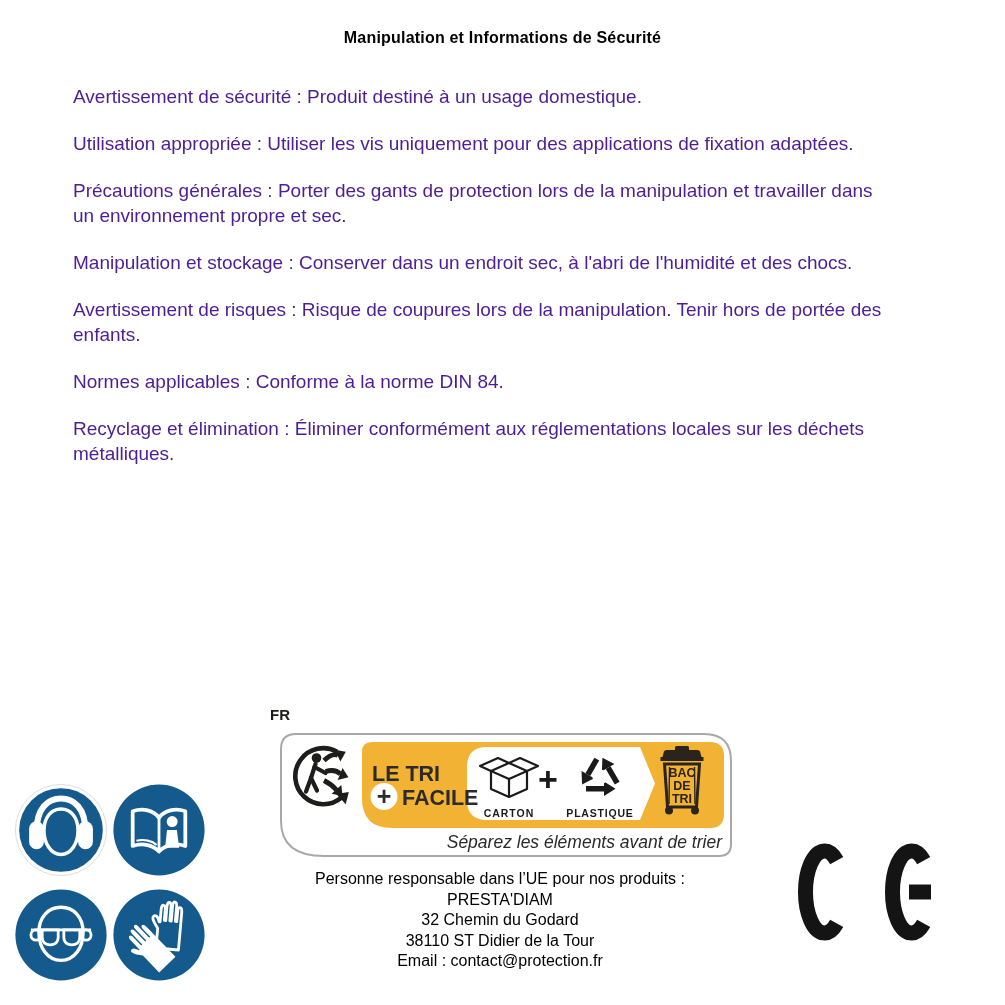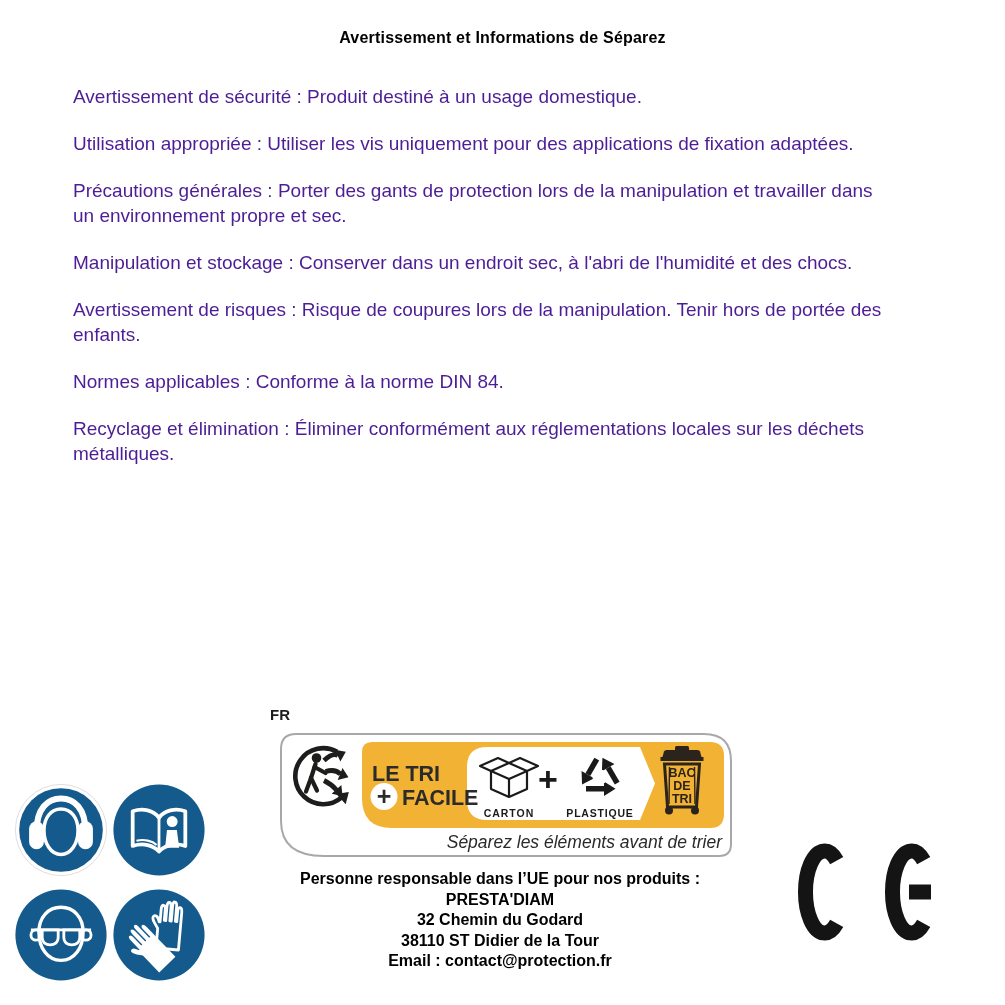--- a/index.html
+++ b/index.html
@@ -21,29 +21,29 @@
   #ic-book   { left:112px; top:783px; }
   #ic-goggle { left:14px;  top:888px; }
   #ic-glove  { left:112px; top:888px; }
   .fr-tag {
     position:absolute; left:270px; top:706px;
     font-size:15px; font-weight:bold; color:#1d1d1b;
   }
   .sorting-label { position:absolute; left:280px; top:733px; }
   .responsible {
     position:absolute; left:255px; top:869px; width:490px;
-    text-align:center; font-size:16px; font-weight:bold; line-height:20.6px; color:#000;
+    text-align:center; font-size:16px; font-weight:normal; line-height:20.6px; color:#000;
   }
   .ce-wrap { position:absolute; left:797px; top:842px; }
   svg text { font-family:"Liberation Sans", sans-serif; }
 </style>
 </head>
 <body>
 
-<div class="doc-title">Avertissement et Informations de Séparez</div>
+<div class="doc-title">Manipulation et Informations de Sécurité</div>
 
 <div class="doc-content">
   <p>Avertissement de sécurité : Produit destiné à un usage domestique.</p>
   <p>Utilisation appropriée : Utiliser les vis uniquement pour des applications de fixation adaptées.</p>
   <p>Précautions générales : Porter des gants de protection lors de la manipulation et travailler dans
 un environnement propre et sec.</p>
   <p>Manipulation et stockage : Conserver dans un endroit sec, à l'abri de l'humidité et des chocs.</p>
   <p>Avertissement de risques : Risque de coupures lors de la manipulation. Tenir hors de portée des
 enfants.</p>
   <p>Normes applicables : Conforme à la norme DIN 84.</p>

